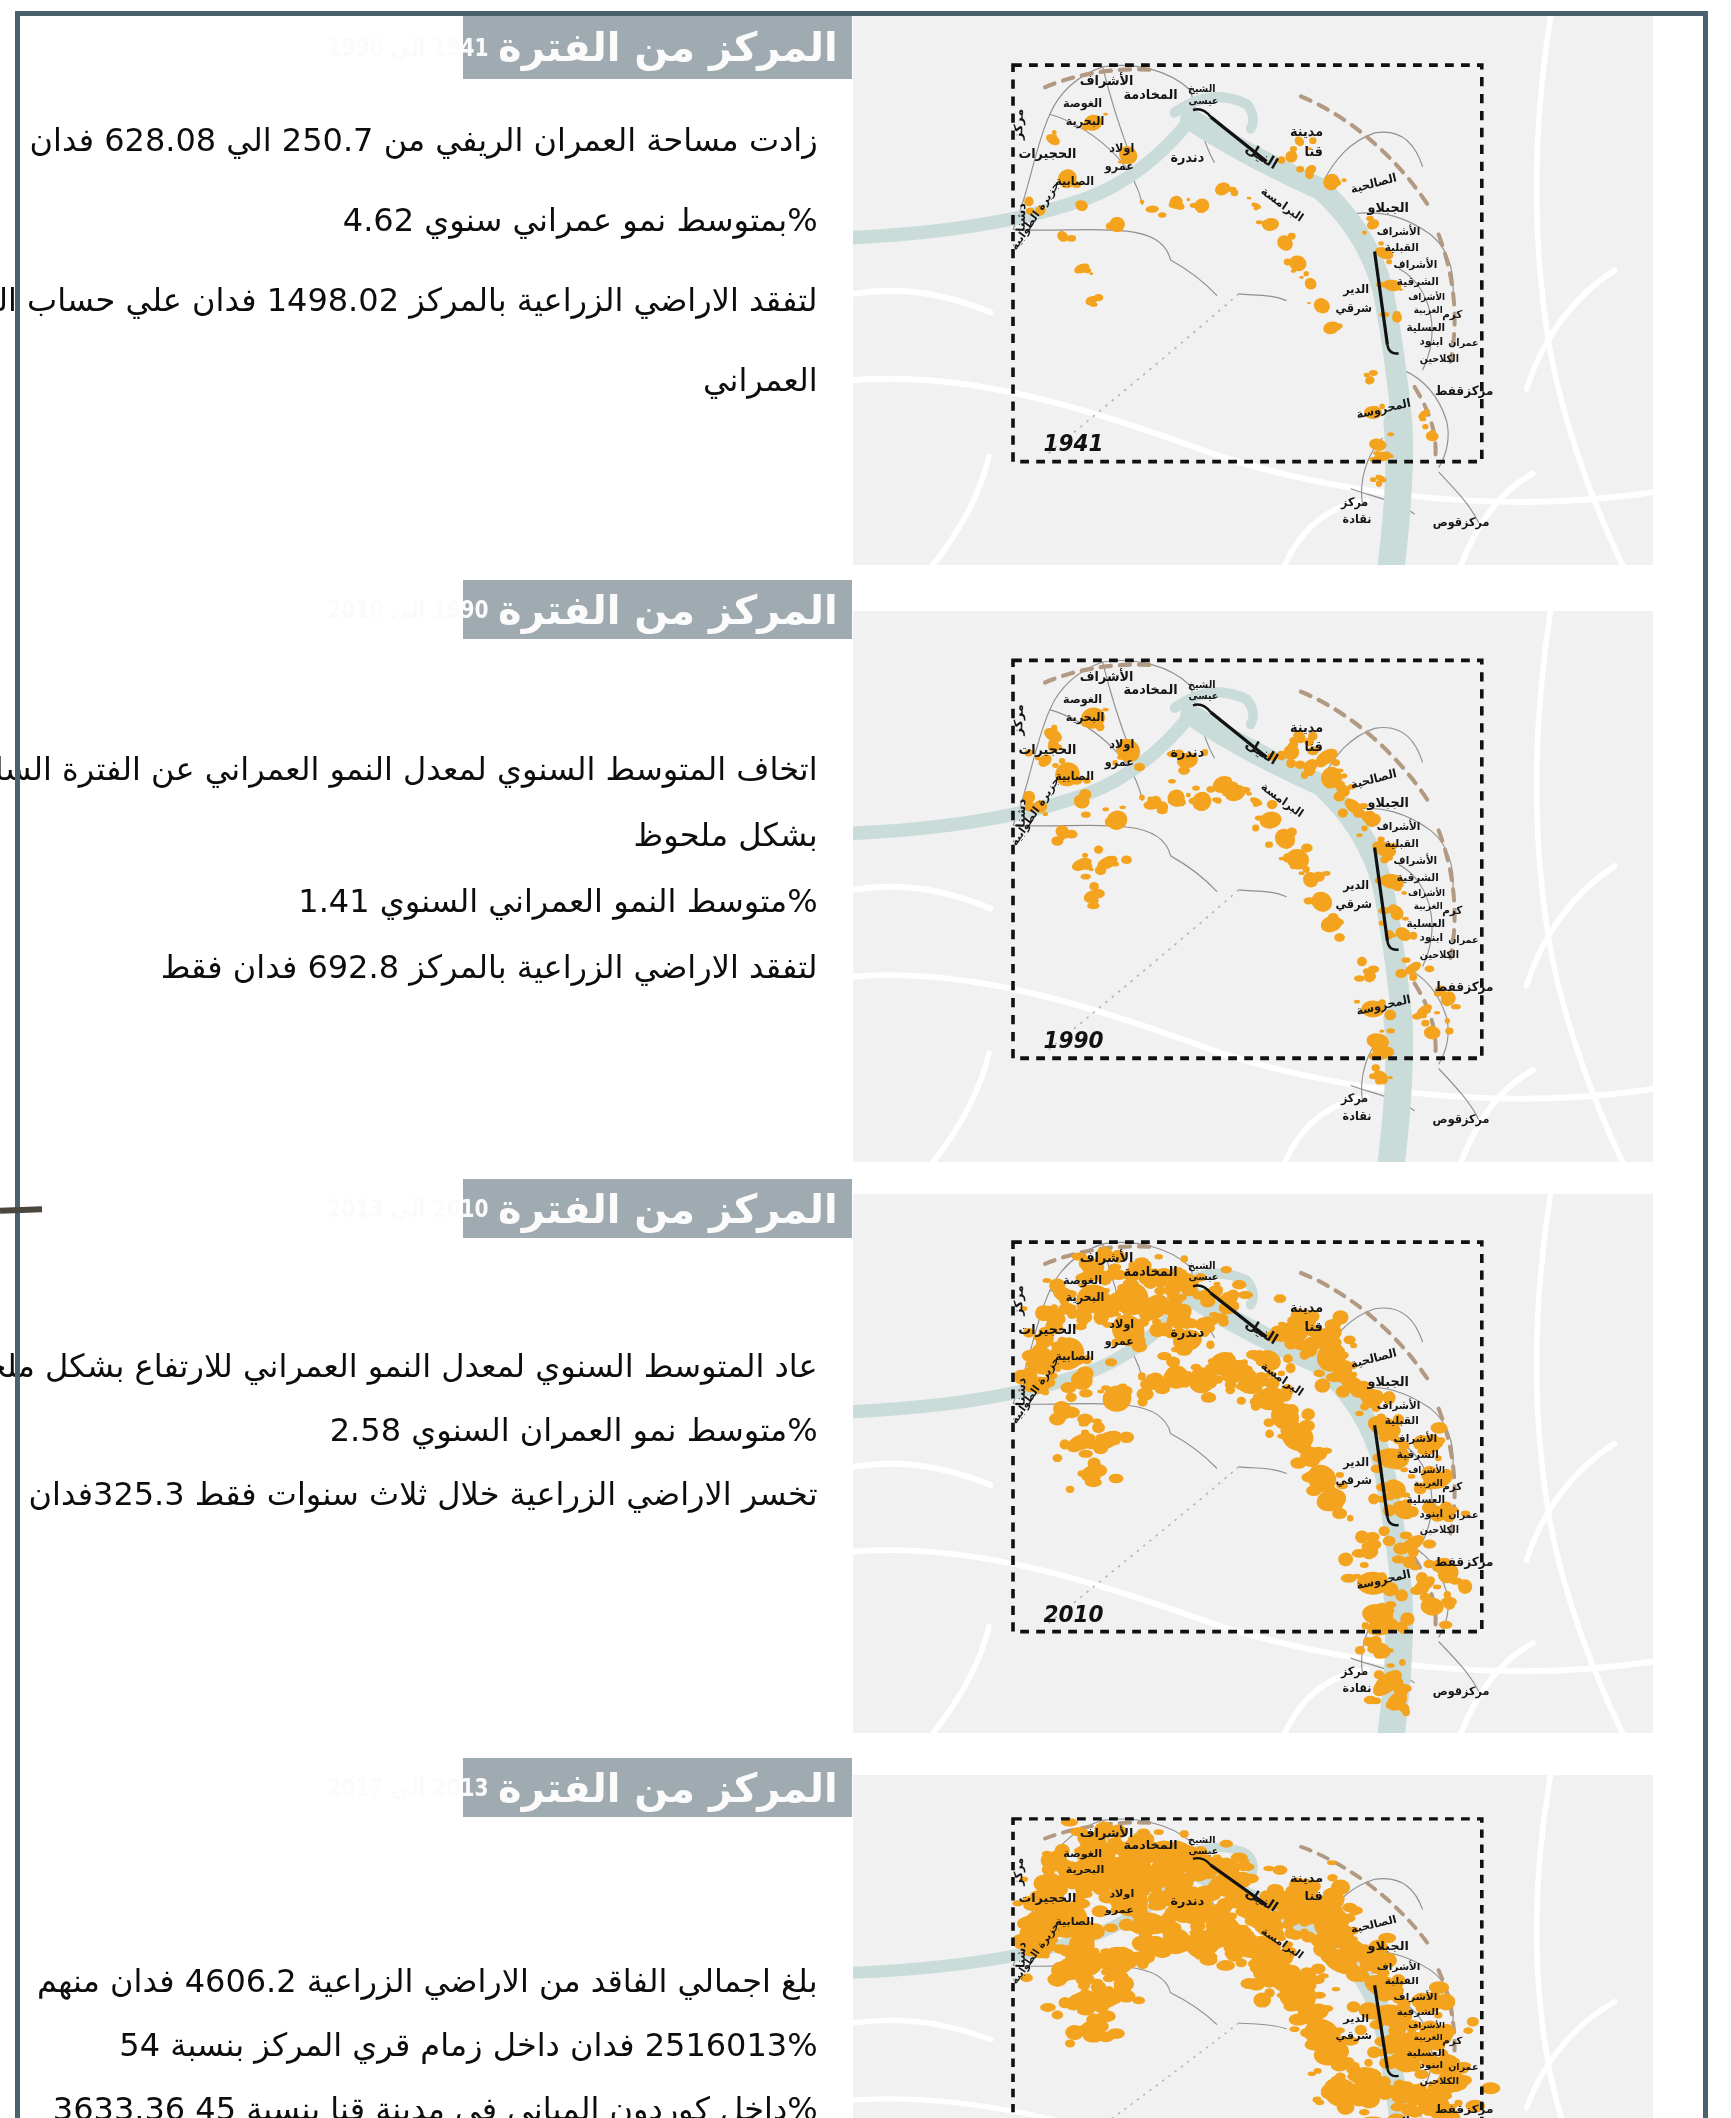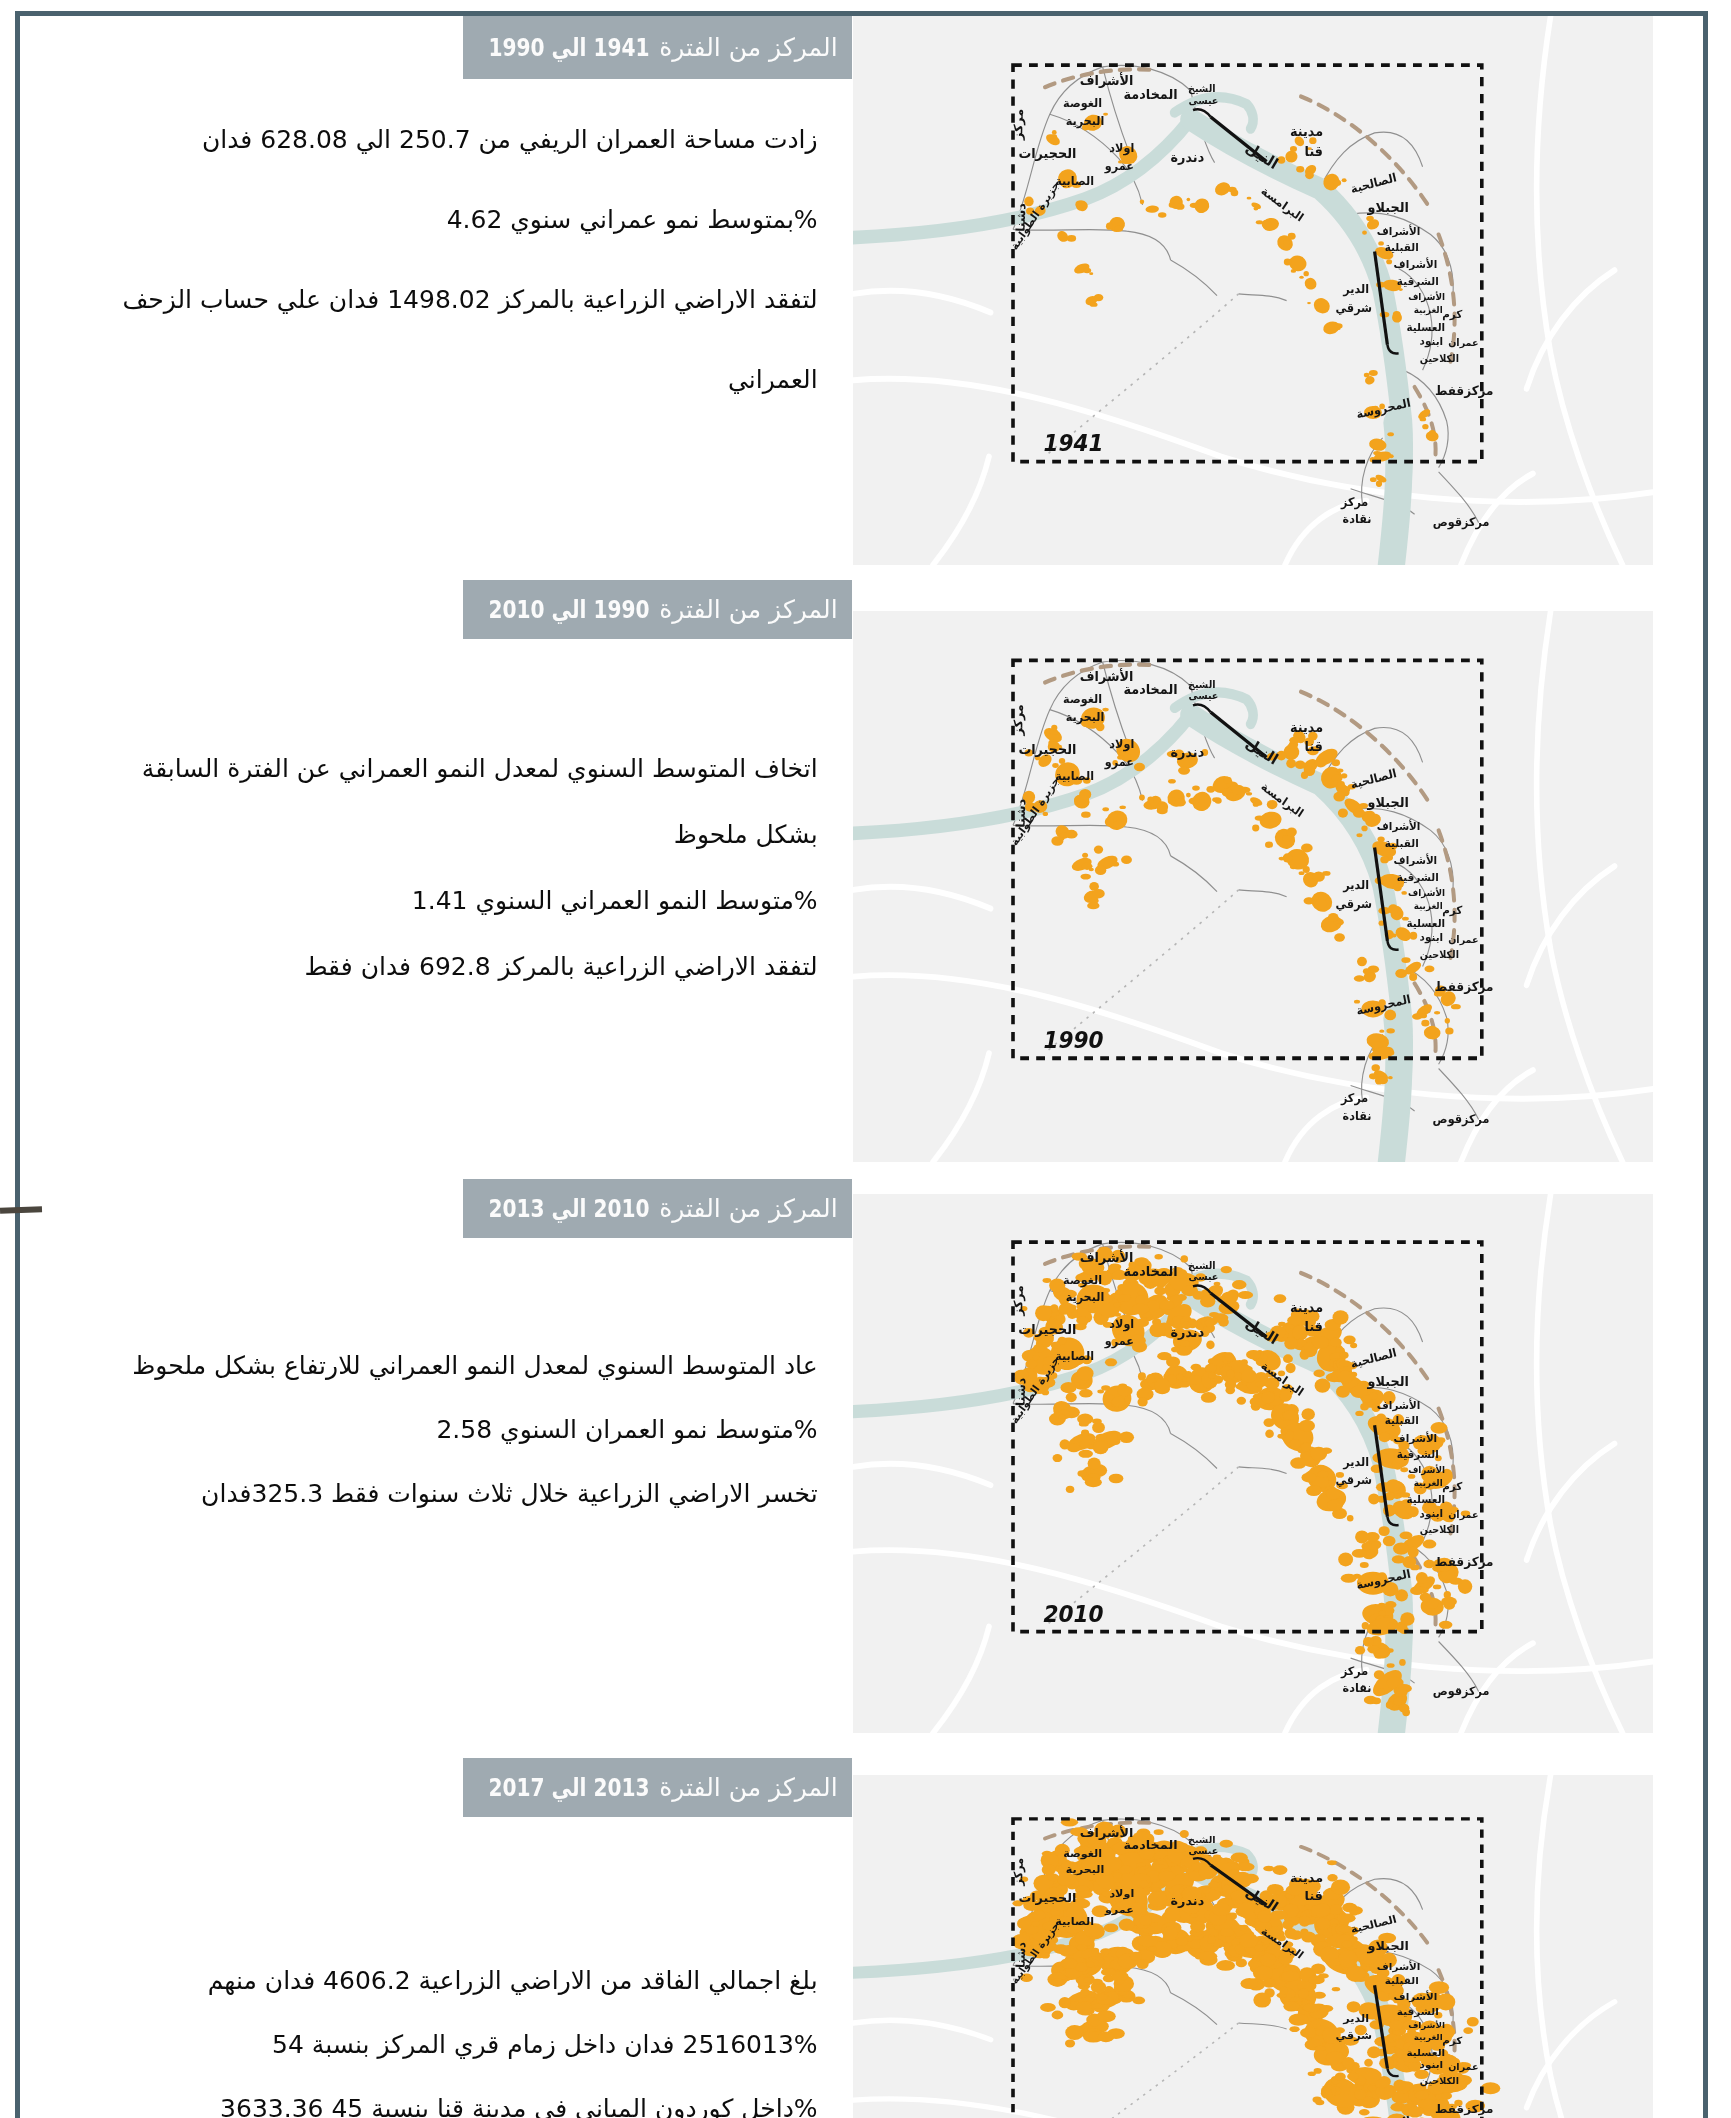--- a/index.html
+++ b/index.html
@@ -13,34 +13,34 @@
   }
   .margin-tick{
     position:absolute;left:0;top:1207px;width:42px;height:5.5px;background:#4b463e;
     transform:rotate(-2deg);z-index:60;
   }
   .hdr{
     position:absolute;left:463px;width:389px;height:59px;background:#9faab1;
     display:flex;align-items:center;gap:9.3px;direction:rtl;color:#fbfbfb;
     padding-right:14.4px;box-sizing:border-box;z-index:10;
   }
-  .hdr-title{font-weight:normal;font-size:25px;white-space:nowrap;}
+  .hdr-title{font-weight:bold;font-size:40px;white-space:nowrap;}
   .hdr-period{
     display:inline-block;font-size:24.6px;font-weight:600;white-space:nowrap;
     transform:scaleX(.82);transform-origin:right center;
   }
   .hdr1{top:15.7px;height:63px;}
   .hdr2{top:580px;}
   .hdr3{top:1179px;}
   .hdr4{top:1758px;}
   .txt{
     position:absolute;left:24.6px;width:793px;direction:rtl;text-align:right;
     color:#0d0d0d;z-index:5;
   }
-  .txt .body-line{white-space:nowrap;font-size:25px;}
+  .txt .body-line{white-space:nowrap;font-size:32px;}
   .txt1{top:100px;} .txt1 .body-line{line-height:80px;}
   .txt2{top:736px;} .txt2 .body-line{line-height:66px;}
   .txt3{top:1334px;} .txt3 .body-line{line-height:64px;}
   .txt4{top:1949px;} .txt4 .body-line{line-height:64px;}
   .map-slot{position:absolute;left:853px;width:800px;z-index:1;}
   .map1{top:15.7px;height:549px;}
   .map2{top:611px;height:551px;}
   .map3{top:1194px;height:539px;}
   .map4{top:1775px;height:490px;}
   .map-slot svg{display:block;width:100%;height:100%;}

